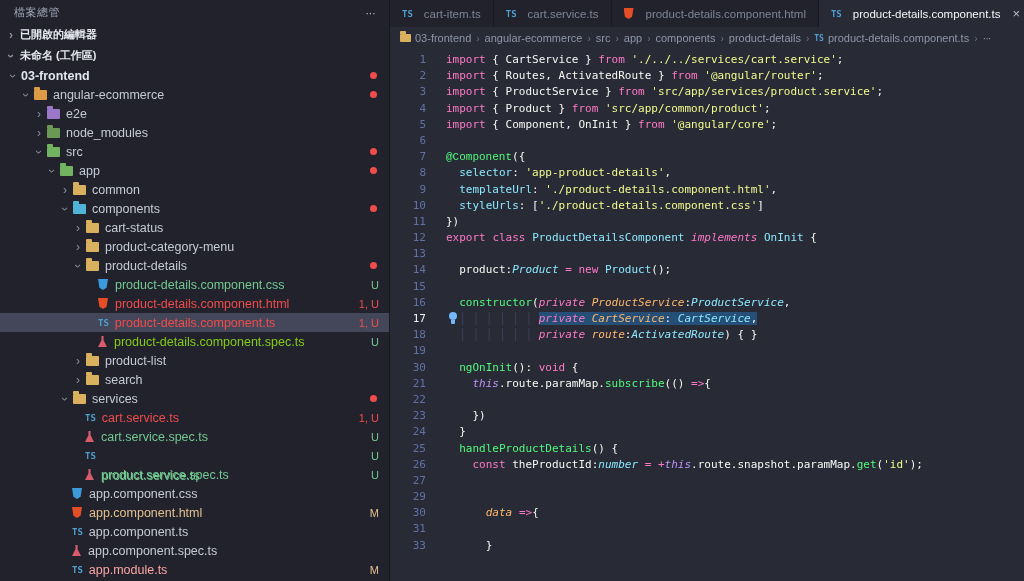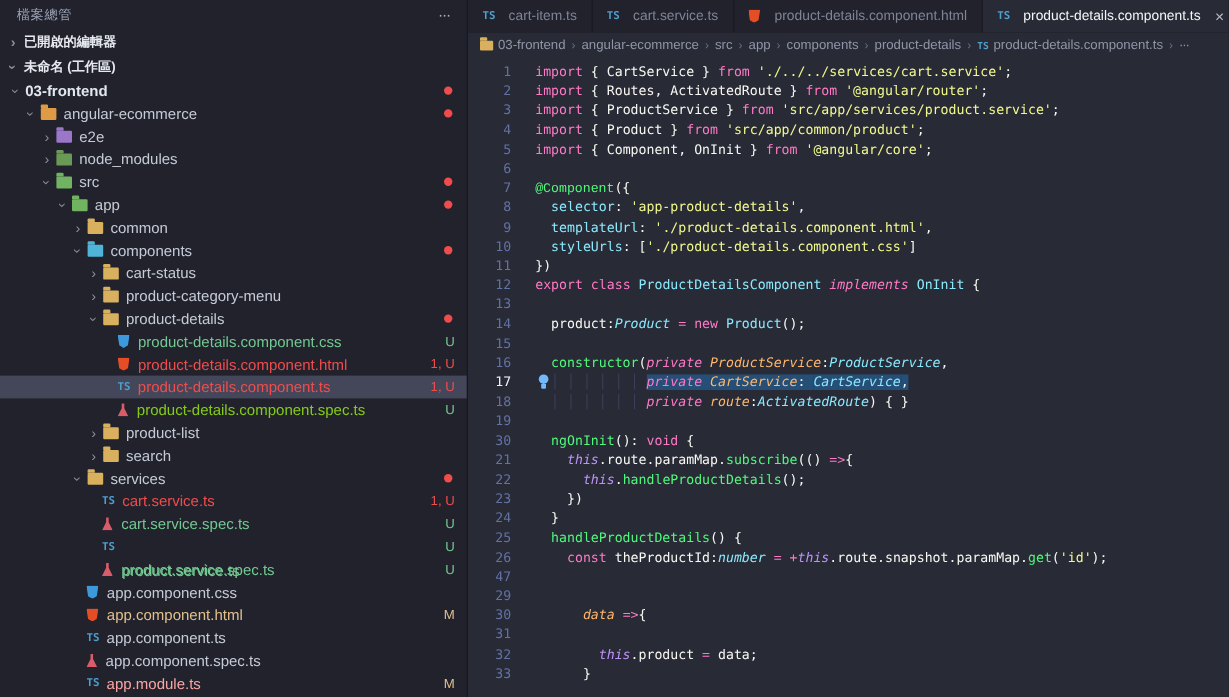--- a/index.html
+++ b/index.html
@@ -356,27 +356,26 @@
         <div class="cl"><span class="ln">12</span><span class="lc"><span class="k">export</span><span class="p"> </span><span class="k">class</span><span class="p"> </span><span class="c">ProductDetailsComponent</span><span class="p"> </span><span class="ki">implements</span><span class="p"> </span><span class="c">OnInit</span><span class="p"> {</span></span></div>
         <div class="cl"><span class="ln">13</span><span class="lc"></span></div>
         <div class="cl"><span class="ln">14</span><span class="lc"><span class="p">  product:</span><span class="t">Product</span><span class="p"> </span><span class="o">=</span><span class="p"> </span><span class="k">new</span><span class="p"> </span><span class="c">Product</span><span class="p">();</span></span></div>
         <div class="cl"><span class="ln">15</span><span class="lc"></span></div>
         <div class="cl"><span class="ln">16</span><span class="lc"><span class="p">  </span><span class="f">constructor</span><span class="p">(</span><span class="ki">private</span><span class="p"> </span><span class="pa">ProductService</span><span class="p">:</span><span class="t">ProductService</span><span class="p">,</span></span></div>
         <div class="cl"><span class="ln cur">17</span><span class="lc"><span class="g">  │ │ │ │ │ │ </span><span class="ki sel">private</span><span class="p sel"> </span><span class="pa sel">CartService</span><span class="p sel">: </span><span class="t sel">CartService</span><span class="p sel">,</span><span class="bulb"></span></span></div>
         <div class="cl"><span class="ln">18</span><span class="lc"><span class="g">  │ │ │ │ │ │ </span><span class="ki">private</span><span class="p"> </span><span class="pa">route</span><span class="p">:</span><span class="t">ActivatedRoute</span><span class="p">) { }</span></span></div>
         <div class="cl"><span class="ln">19</span><span class="lc"></span></div>
         <div class="cl"><span class="ln">30</span><span class="lc"><span class="p">  </span><span class="f">ngOnInit</span><span class="p">(): </span><span class="k">void</span><span class="p"> {</span></span></div>
         <div class="cl"><span class="ln">21</span><span class="lc"><span class="p">    </span><span class="th">this</span><span class="p">.route.paramMap.</span><span class="f">subscribe</span><span class="p">(() </span><span class="o">=&gt;</span><span class="p">{</span></span></div>
-        <div class="cl"><span class="ln">22</span><span class="lc"><span class="p">      </span><span class="th">this</span><span class="p">.</span><span class="f">handleProductDetails</span><span class="p">();</span></span></div>
+        <div class="cl"><span class="ln">22</span></div>
         <div class="cl"><span class="ln">23</span><span class="lc"><span class="p">    })</span></span></div>
         <div class="cl"><span class="ln">24</span><span class="lc"><span class="p">  }</span></span></div>
         <div class="cl"><span class="ln">25</span><span class="lc"><span class="p">  </span><span class="f">handleProductDetails</span><span class="p">() {</span></span></div>
         <div class="cl"><span class="ln">26</span><span class="lc"><span class="p">    </span><span class="k">const</span><span class="p"> theProductId:</span><span class="t">number</span><span class="p"> </span><span class="o">=</span><span class="p"> </span><span class="o">+</span><span class="th">this</span><span class="p">.route.snapshot.paramMap.</span><span class="f">get</span><span class="p">(</span><span class="s">'id'</span><span class="p">);</span></span></div>
-        <div class="cl"><span class="ln">47</span><span class="lc"></span></div>
+        <div class="cl"><span class="ln">27</span><span class="lc"></span></div>
         <div class="cl"><span class="ln">29</span><span class="lc"></span></div>
         <div class="cl"><span class="ln">30</span><span class="lc"><span class="p">      </span><span class="pa">data</span><span class="p"> </span><span class="o">=&gt;</span><span class="p">{</span></span></div>
         <div class="cl"><span class="ln">31</span><span class="lc"></span></div>
-        <div class="cl"><span class="ln">32</span><span class="lc"><span class="p">        </span><span class="th">this</span><span class="p">.product </span><span class="o">=</span><span class="p"> data;</span></span></div>
         <div class="cl"><span class="ln">33</span><span class="lc"><span class="p">      }</span></span></div>
       </div>
   </main>
 
 </div>
 
 </body></html>

